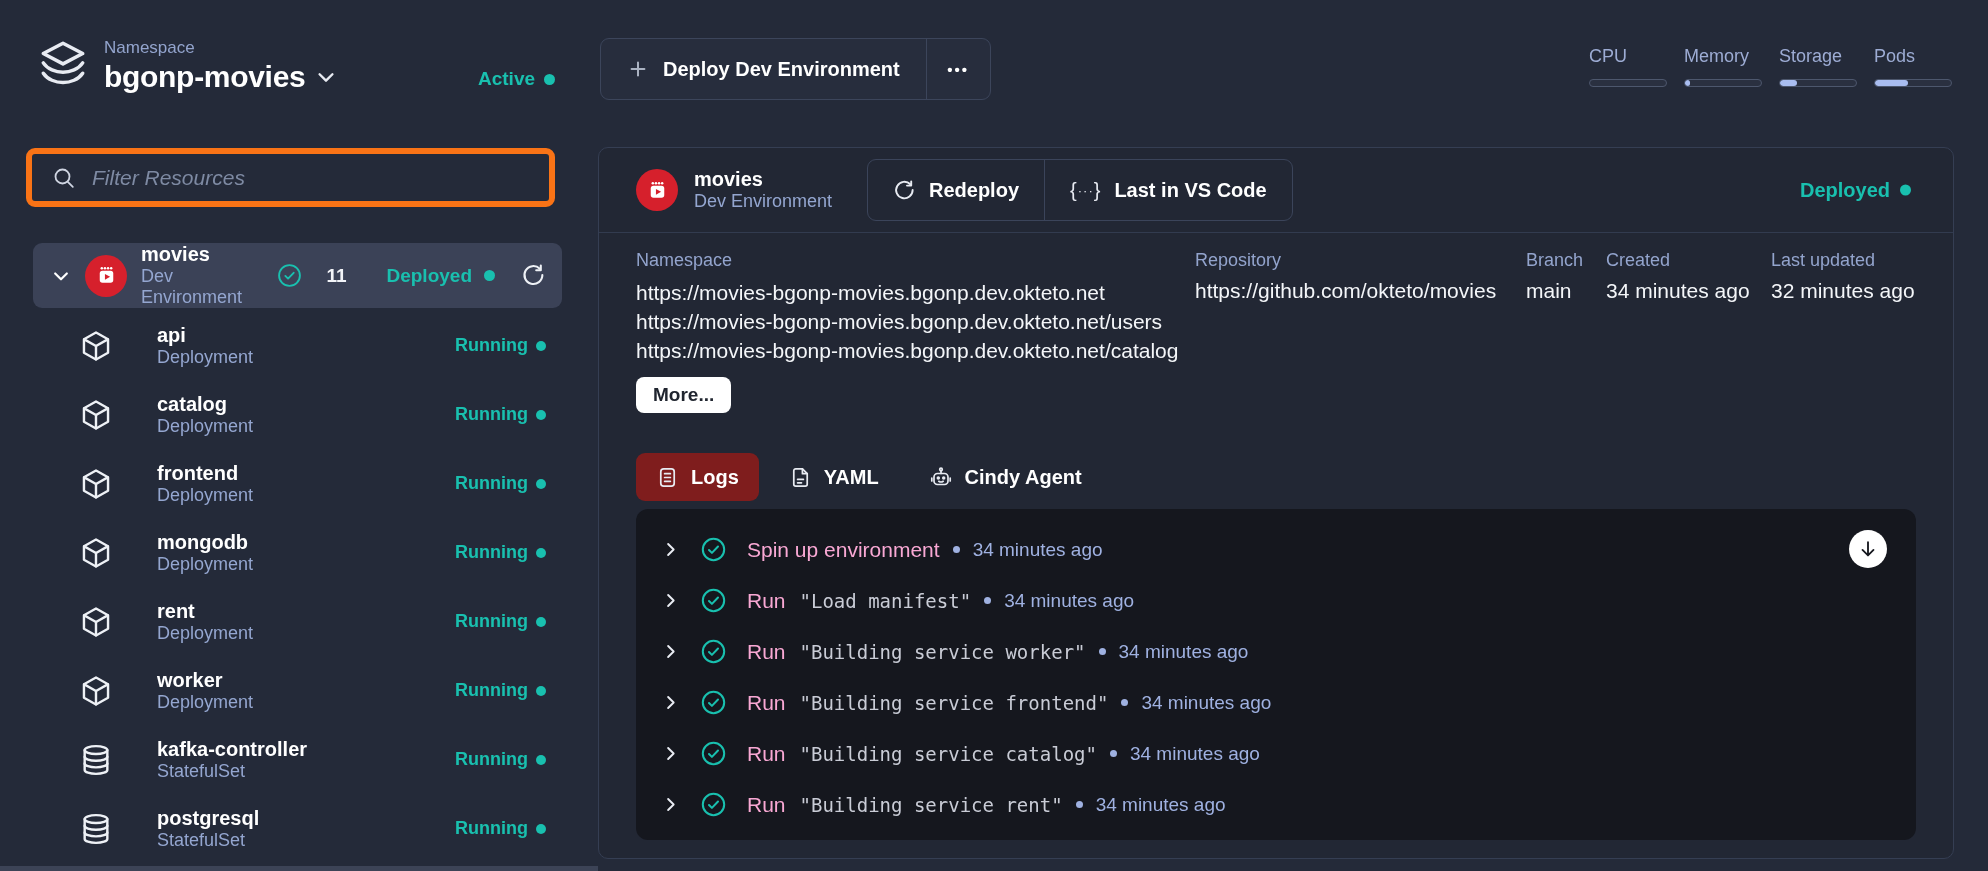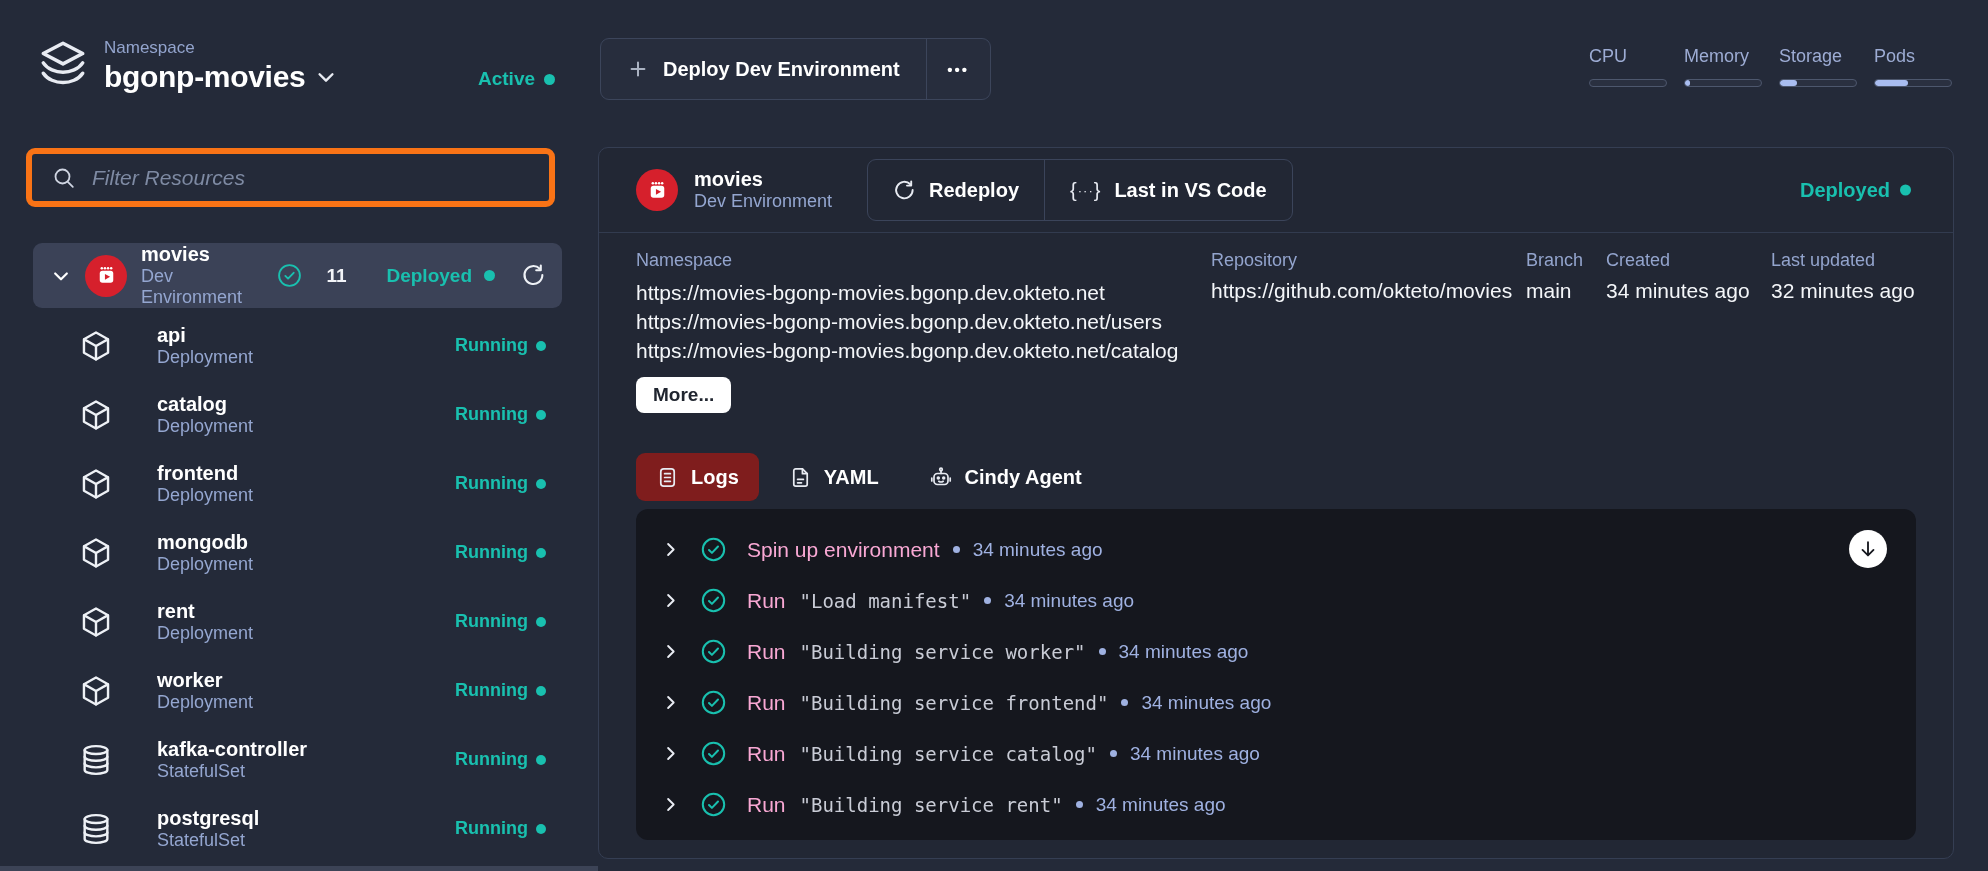--- a/index.html
+++ b/index.html
@@ -88,21 +88,21 @@
 
   .section-label { font-size:18px; color:#93a4cd; }
 
   .endpoints { position:absolute; left:37px; top:102px; }
   .endpoint-url { font-size:21px; color:#f4f6f9; line-height:29px; cursor:pointer; }
   .more-btn { margin-top:12px; height:36px; padding:0 17px; background:#fff; color:#20252f;
     border:none; border-radius:8px; font-family:inherit; font-size:19px; font-weight:bold; cursor:pointer; }
 
   .meta-col { position:absolute; top:102px; }
   .meta-col .meta-val { margin-top:8px; font-size:21px; color:#f4f6f9; }
-  .meta-repo { left:612px; }
+  .meta-repo { left:596px; }
   .meta-branch { left:927px; }
   .meta-created { left:1007px; }
   .meta-updated { left:1172px; }
 
   .tabs { position:absolute; left:37px; top:305px; display:flex; align-items:center; gap:10px; }
   .tab { display:flex; align-items:center; gap:12px; height:48px; padding:0 20px; border-radius:9px;
     font-size:20px; font-weight:bold; color:#fff; cursor:pointer; }
   .tab.active { background:#7f1d1d; }
   .tab-ic { color:#e8ebf2; }
 

